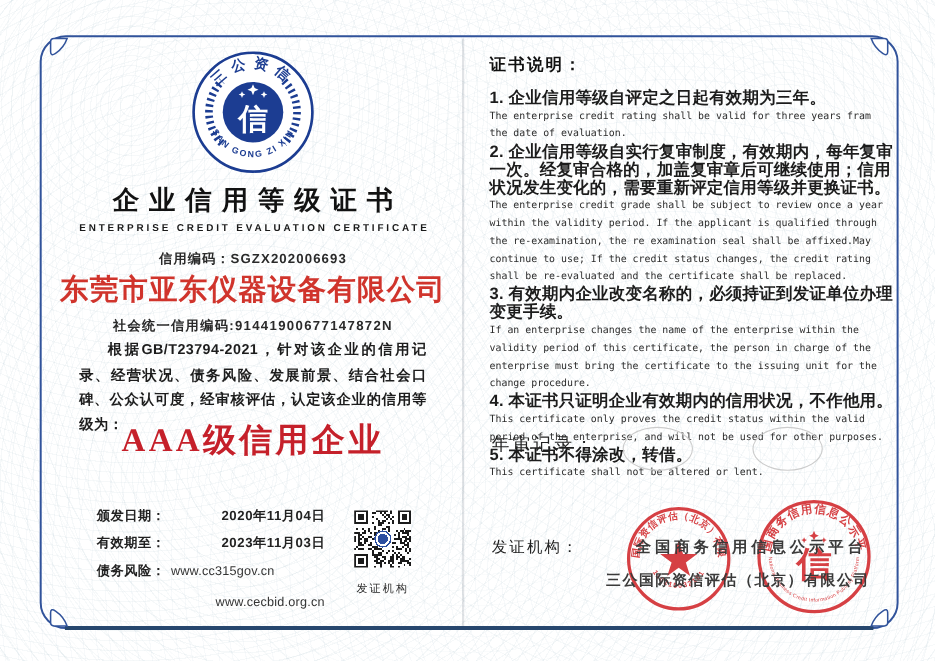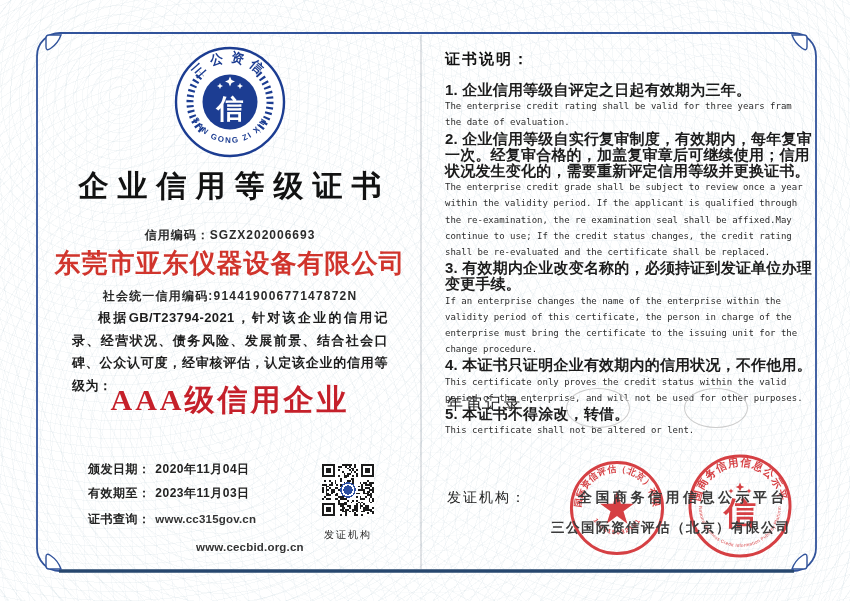--- a/index.html
+++ b/index.html
@@ -11,38 +11,38 @@
     position:absolute;inset:0;background:#ffffff;
     background-image:
       repeating-radial-gradient(circle at 14% 16%, rgba(165,190,200,0.10) 0 1px, transparent 1px 9px),
       repeating-radial-gradient(circle at 84% 22%, rgba(165,190,200,0.09) 0 1px, transparent 1px 11px),
       repeating-radial-gradient(circle at 26% 72%, rgba(165,190,200,0.10) 0 1px, transparent 1px 10px),
       repeating-radial-gradient(circle at 72% 86%, rgba(160,185,205,0.08) 0 1px, transparent 1px 12px),
       repeating-radial-gradient(circle at 50% 45%, rgba(170,195,205,0.06) 0 1px, transparent 1px 14px);
   }
   .abs{position:absolute;}
   
-  .title{left:45px;width:370px;top:166px;text-align:center;font-size:30px;font-weight:bold;
+  .title{left:45px;width:370px;top:166px;text-align:center;font-size:24px;font-weight:bold;
          color:#121212;letter-spacing:9px;text-indent:9px;}
   .subtitle{left:45px;width:370px;top:202px;text-align:center;font-size:9px;font-weight:bold;
             color:#1a1a1a;letter-spacing:2.6px;text-indent:2.6px;}
   .credit-code{left:45px;width:370px;top:227px;text-align:center;font-size:12px;font-weight:bold;
                color:#2a2a2a;letter-spacing:1px;}
   .company{left:30px;width:400px;top:246px;text-align:center;font-size:26px;font-weight:bold;
            color:#d0342c;letter-spacing:1px;}
   .social-code{left:45px;width:370px;top:288px;text-align:center;font-size:12px;font-weight:bold;
                color:#2a2a2a;letter-spacing:1.2px;}
   .paragraph{left:72px;width:316px;top:307px;font-size:13px;font-weight:700;color:#1d1d1d;
              line-height:22.5px;text-align:justify;text-indent:2em;letter-spacing:0.4px;}
   .rating{left:45px;width:370px;top:380px;text-align:center;font-size:30px;font-weight:800;
           color:#c5202a;letter-spacing:3px;font-family:"Liberation Serif", serif;}
   .info-row{left:88px;font-size:12px;color:#222;}
   .info-row .lbl{font-weight:bold;display:inline-block;min-width:64px;letter-spacing:0.5px;}
-  .info-row .val{font-weight:bold;letter-spacing:0.5px;}
-  .info-row .url{font-weight:bold;color:#333;letter-spacing:0.2px;font-size:11.5px;}
+  .info-row .val{font-weight:bold;letter-spacing:0.5px;margin-left:46px;}
+  .info-row .url{font-weight:normal;color:#333;letter-spacing:0.2px;font-size:11.5px;}
   .qr-caption{left:312px;width:72px;top:528px;text-align:center;font-size:10px;color:#2a2a2a;
               letter-spacing:2px;}
   
   .r-heading{left:445px;top:50px;font-size:15px;font-weight:bold;color:#101010;letter-spacing:2px;}
   .r-body{left:445px;top:82px;width:368px;}
   .item-zh{font-size:15px;font-weight:bold;color:#1c1c1c;line-height:16.2px;letter-spacing:0.2px;}
   .item-en{font-size:9px;font-family:"DejaVu Sans Mono", monospace;color:#2b2b2b;line-height:16.2px;}
   .annual-label{left:447px;top:394px;font-size:16px;color:#222;letter-spacing:3px;}
   .review-ellipse{width:62px;height:38px;border:1px solid #cccccc;border-radius:50%;top:388px;}
   .issuer-label{left:447px;top:489px;font-size:14px;color:#222;letter-spacing:2px;z-index:3;}
@@ -87,38 +87,39 @@
       <textPath href="#arcBot" startOffset="50%" text-anchor="middle">SAN GONG ZI XIN</textPath>
     </text>
     <circle cx="58" cy="58" r="27.5" fill="#1c3d92"></circle>
     <use href="#star4" transform="translate(58,37.5) scale(5)" fill="#ffffff"></use>
     <use href="#star4" transform="translate(48,42) scale(3)" fill="#ffffff"></use>
     <use href="#star4" transform="translate(68,42) scale(3)" fill="#ffffff"></use>
     <text x="58" y="73.5" text-anchor="middle" font-size="27" font-weight="bold" fill="#ffffff" font-family="Liberation Serif, serif">信</text>
   </svg>
 
   <div class="abs title">企业信用等级证书</div>
+  <div class="abs subtitle">ENTERPRISE CREDIT EVALUATION CERTIFICATE</div>
 
   <div class="abs credit-code"><span>信用编码：</span><span>SGZX202006693</span></div>
 
   <div class="abs company">东莞市亚东仪器设备有限公司</div>
   <div class="abs social-code">社会统一信用编码:91441900677147872N</div>
   <div class="abs paragraph">根据GB/T23794-2021，针对该企业的信用记录、经营状况、债务风险、发展前景、结合社会口碑、公众认可度，经审核评估，认定该企业的信用等级为：</div>
   <div class="abs rating">AAA级信用企业</div>
 
   <div class="abs info-row" style="top:461px;">
     <span class="lbl">颁发日期：</span>
     <span class="val">2020年11月04日</span>
   </div>
   <div class="abs info-row" style="top:485px;">
     <span class="lbl">有效期至：</span>
     <span class="val">2023年11月03日</span>
   </div>
   <div class="abs info-row" style="top:511px;">
-    <span class="lbl">证书查询：</span>
+    <span class="lbl">债务风险：</span>
     <span class="url">www.cc315gov.cn</span>
   </div>
   <div class="abs info-row" style="top:540px;left:152px;margin-left:44px;">
     <span class="url">www.cecbid.org.cn</span>
   </div>
 
   <svg id="qr" class="abs" width="52" height="52" viewBox="0 0 29 29" style="left:322px;top:464px;z-index:2;" shape-rendering="crispEdges">
     <rect x="0" y="0" width="29" height="29" fill="#ffffff"></rect>
     <g fill="#1b1b1b">
       <rect x="0" y="0" width="7" height="7"></rect>

